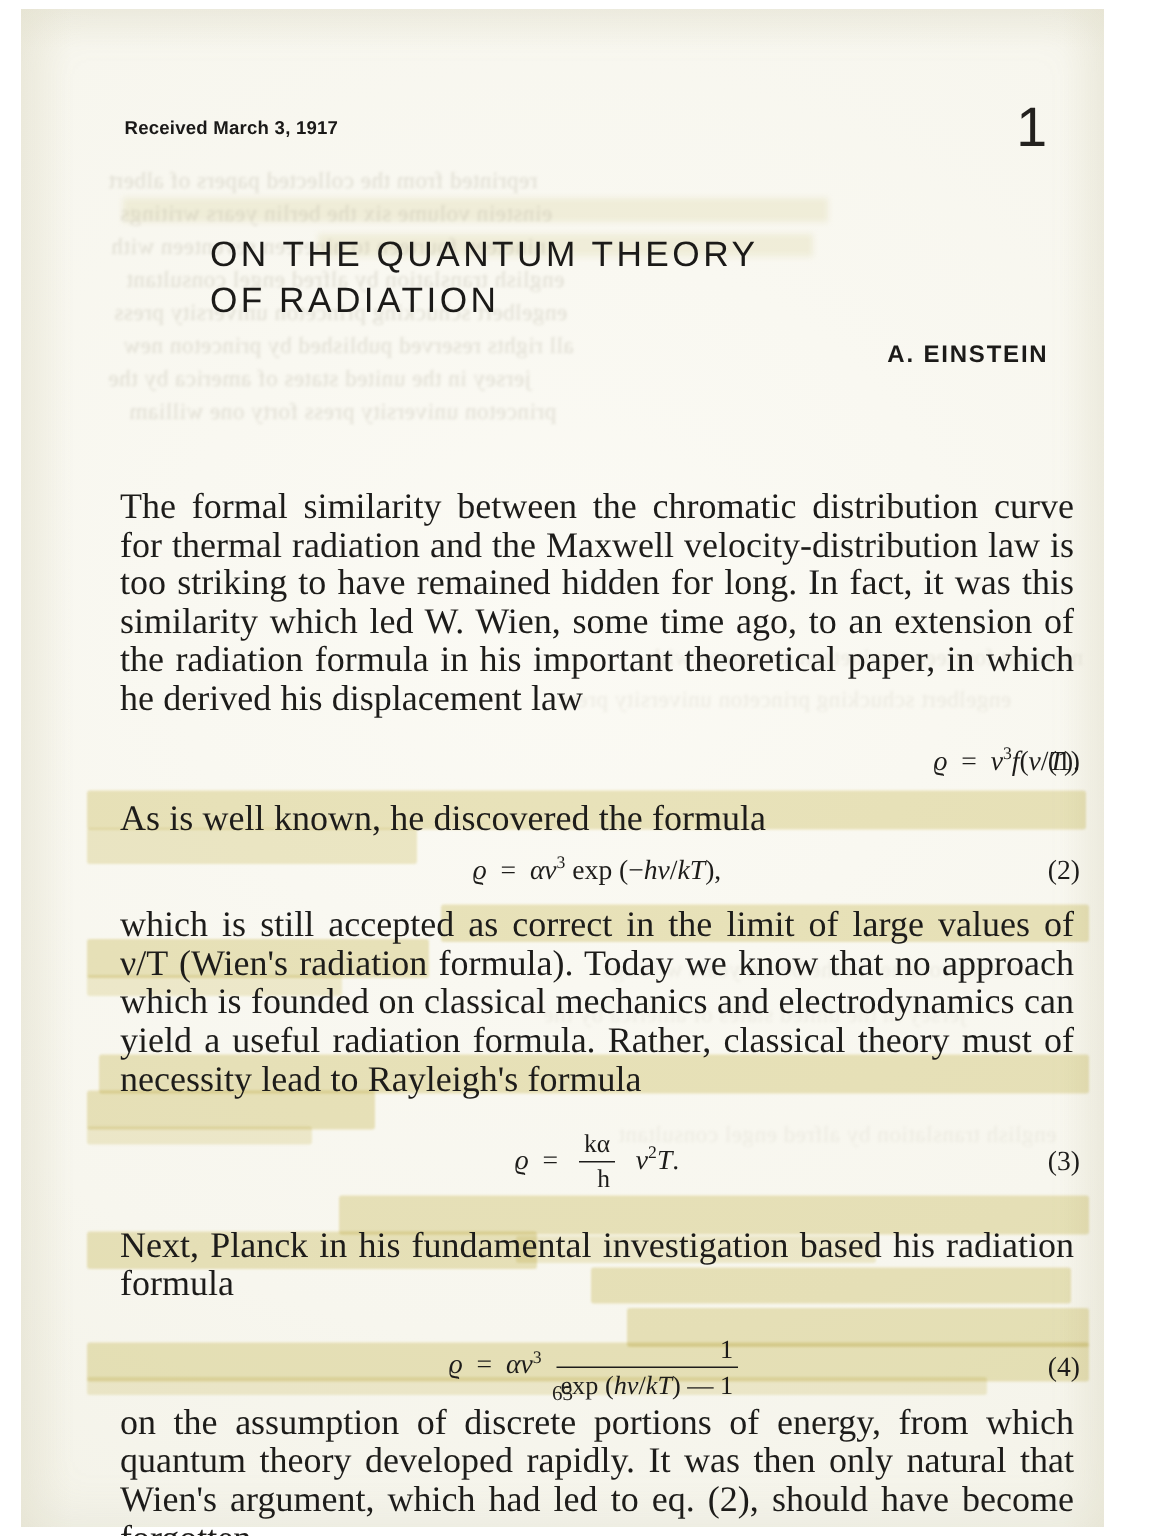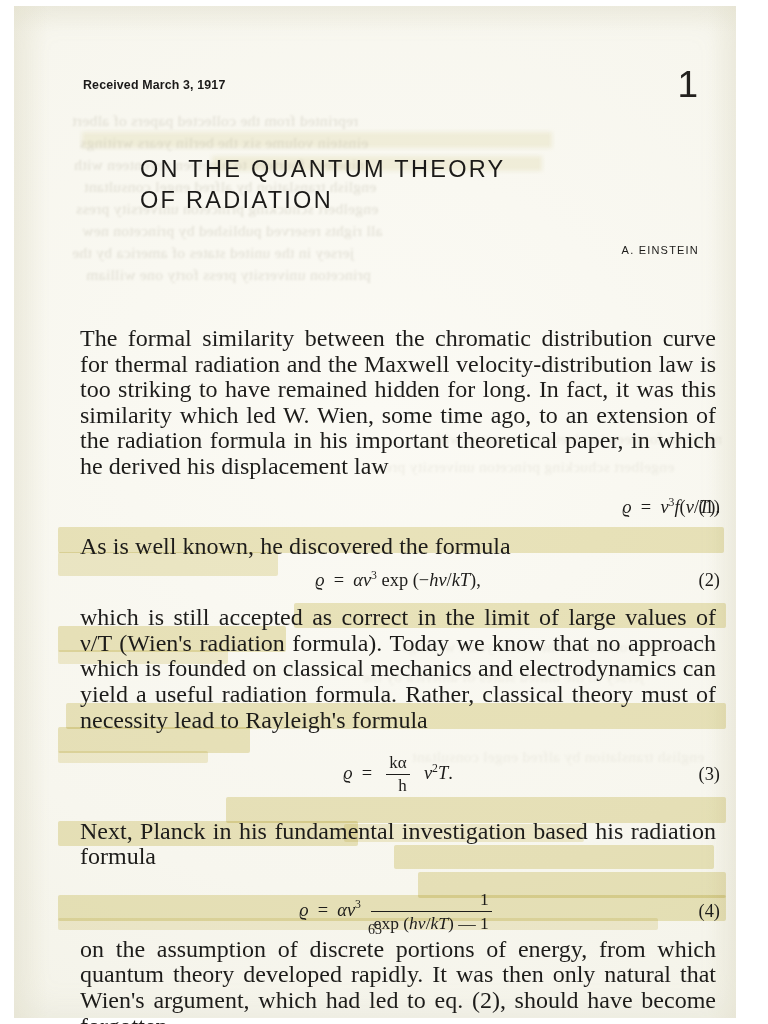--- a/index.html
+++ b/index.html
@@ -114,24 +114,24 @@
     text-align: left;
     font-family: "Liberation Sans", sans-serif;
     font-size: 23.5px;
     line-height: 31px;
     letter-spacing: 2.3px;
     color: #1b1a18;
     white-space: pre-line;
   }
   .byline {
     position: absolute;
-    right: 37px; top: 238px;
+    right: 37px; top: 222px;
     font-family: "Liberation Sans", sans-serif;
-    font-weight: normal;
-    font-size: 11px;
+    font-weight: bold;
+    font-size: 16px;
     letter-spacing: 1.2px;
     color: #1c1b19;
   }
 
   .body-col {
     position: absolute;
     left: 62px; top: 316px;
     width: 644px;
   }
   p.para {

